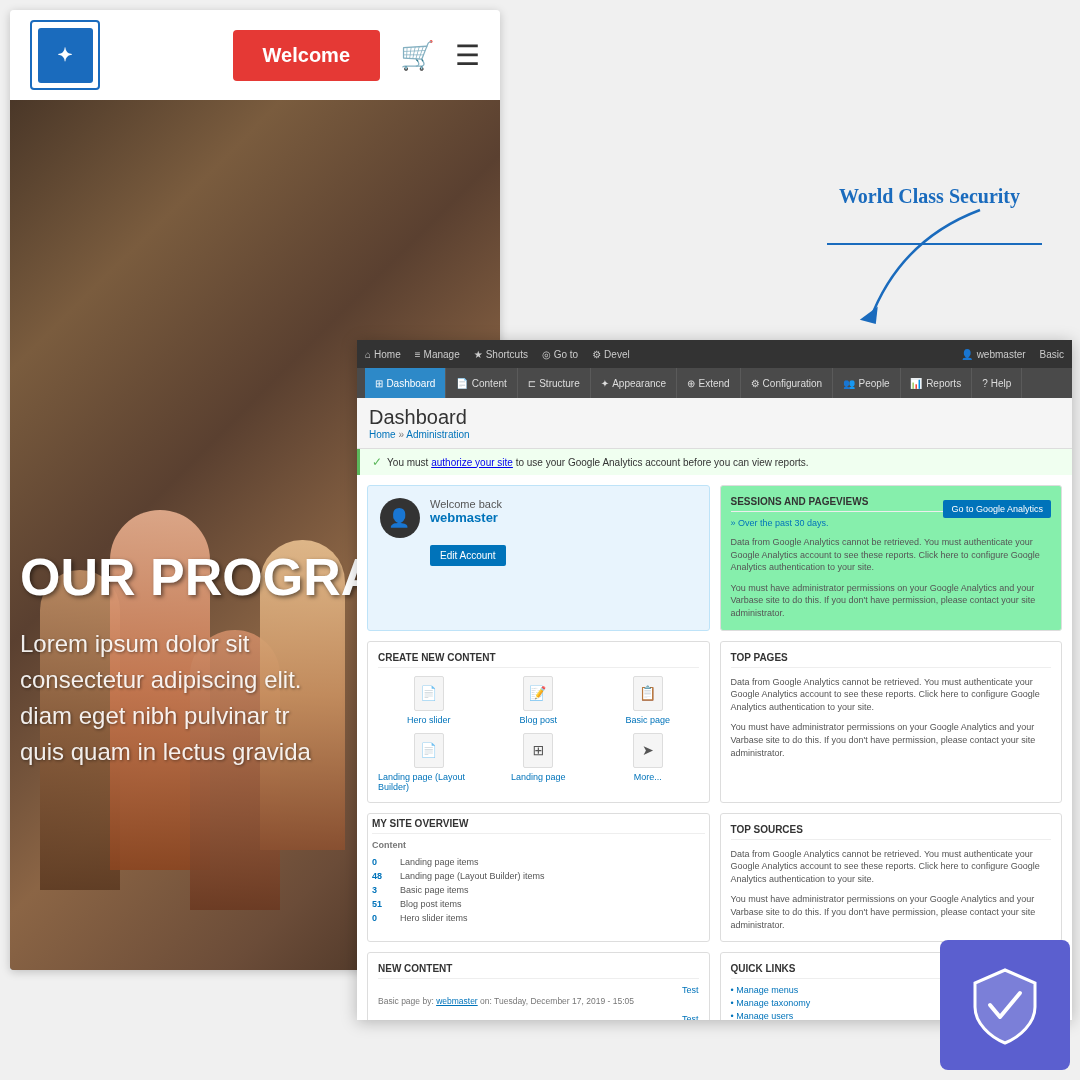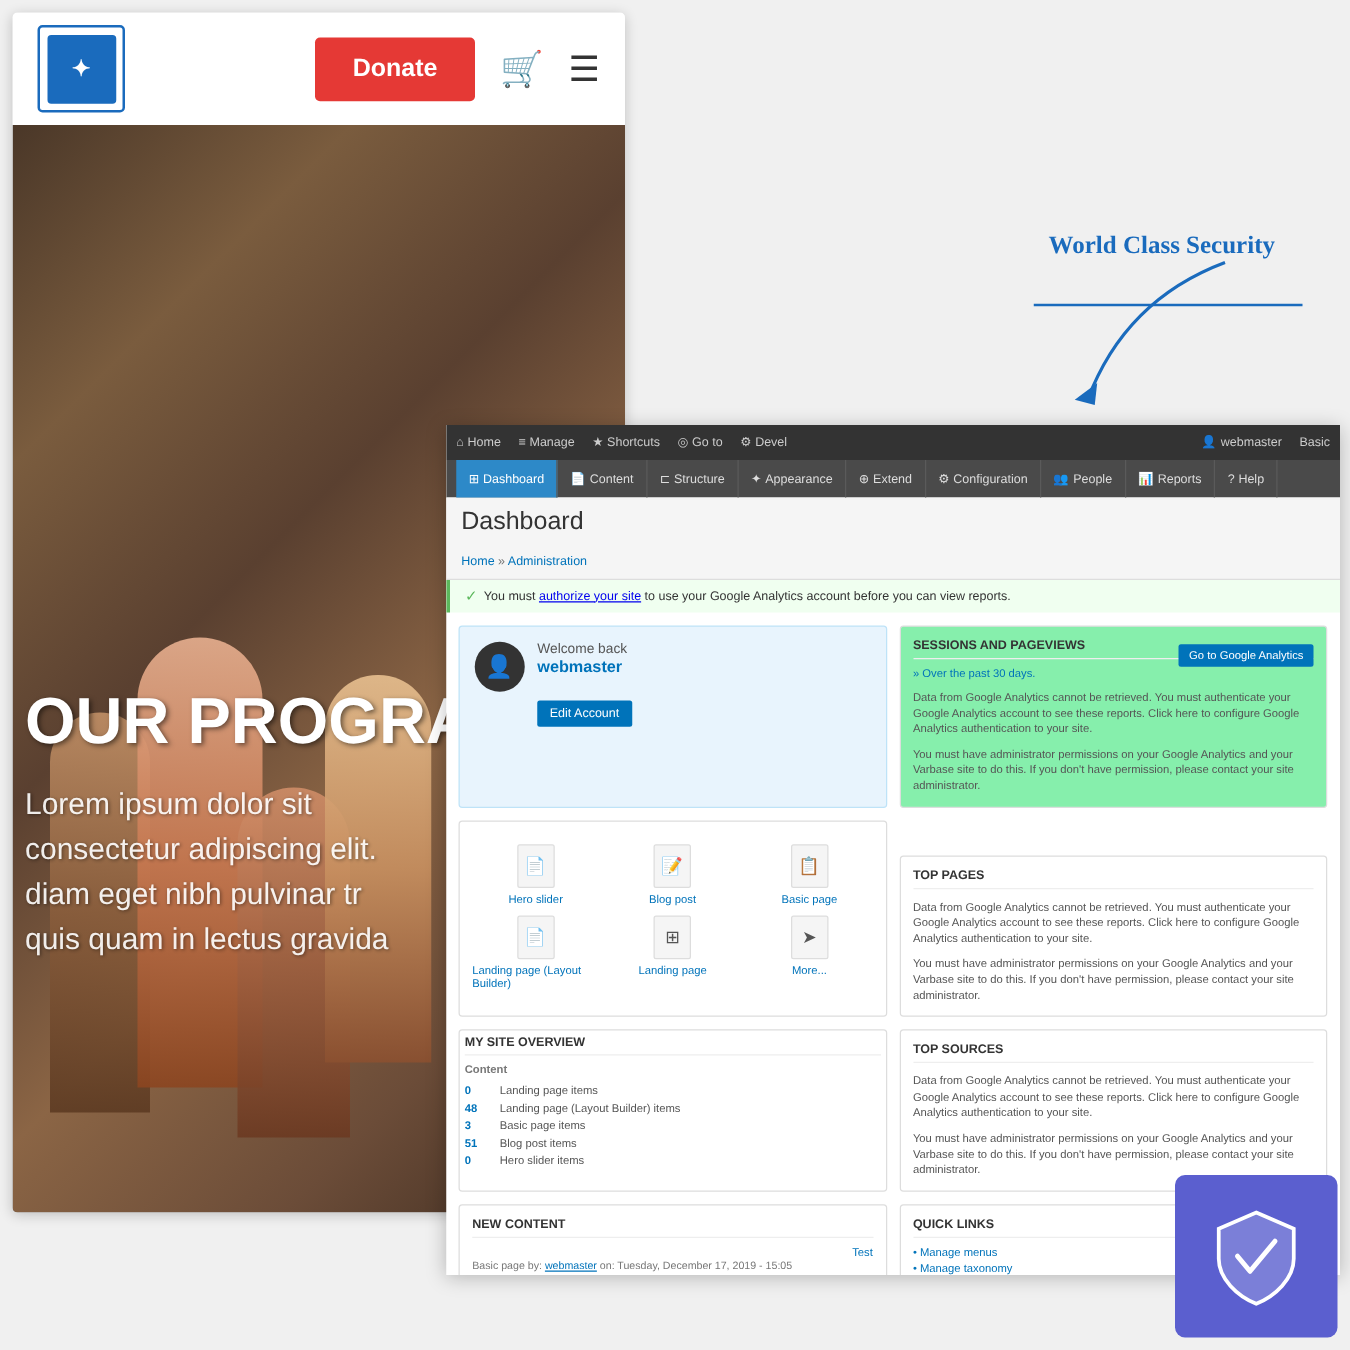--- a/index.html
+++ b/index.html
@@ -240,21 +240,21 @@
       padding: 8px 12px;
     }
     .dashboard-title {
       font-size: 20px;
       font-weight: 300;
       color: #333;
     }
     .breadcrumb {
       font-size: 10px;
       color: #777;
-      margin-top: 15px;
+      margin-top: 0;
     }
     .breadcrumb a {
       color: #0073ba;
       text-decoration: none;
     }
 
     
     .alert-bar {
       background: #f0fff0;
       border-left: 3px solid #5cb85c;
@@ -429,21 +429,20 @@
       color: #555;
     }
 
     
     .top-pages-card {
       border: 1px solid #ddd;
       border-radius: 3px;
       padding: 10px;
       background: #fff;
       grid-column: 2;
-      margin-top: 28px;
     }
 
     
     .new-content-card {
       border: 1px solid #ddd;
       border-radius: 3px;
       padding: 10px;
       background: #fff;
     }
     .new-content-item {
@@ -538,21 +537,21 @@
 <body>
 
 <div class="left-panel">
 
   <div class="website-header">
     <div class="logo-box">
       <div class="logo-inner">
         <span>✦</span>
       </div>
     </div>
-    <button class="donate-btn">Donate</button>
+    <button class="donate-btn">Welcome</button>
     <span class="cart-icon-wrap">🛒</span>
     <span class="hamburger-icon-wrap">☰</span>
   </div>
 
   <div class="hero-area">
     <div class="hero-bg"></div>
     <div class="hero-figures">
       <div class="figure-1"></div>
       <div class="figure-2"></div>
       <div class="figure-3"></div>
@@ -679,20 +678,21 @@
 
     <div class="sessions-card">
       <div class="card-title">SESSIONS AND PAGEVIEWS</div>
       <button class="go-analytics-btn">Go to Google Analytics</button>
       <div style="font-size:9px; color:#0073ba; margin-top:2px;">» Over the past 30 days.</div>
       <div class="card-text">Data from Google Analytics cannot be retrieved. You must authenticate your Google Analytics account to see these reports. Click here to configure Google Analytics authentication to your site.</div>
       <div class="card-text">You must have administrator permissions on your Google Analytics and your Varbase site to do this. If you don't have permission, please contact your site administrator.</div>
     </div>
 
     <div class="create-content-card">
+      <div class="card-title">CREATE NEW CONTENT</div>
       <div class="create-grid">
         <div class="create-item">
           <div class="create-item-icon">📄</div>
           <span class="create-item-label">Hero slider</span>
         </div>
         <div class="create-item">
           <div class="create-item-icon">📝</div>
           <span class="create-item-label">Blog post</span>
         </div>
         <div class="create-item">

